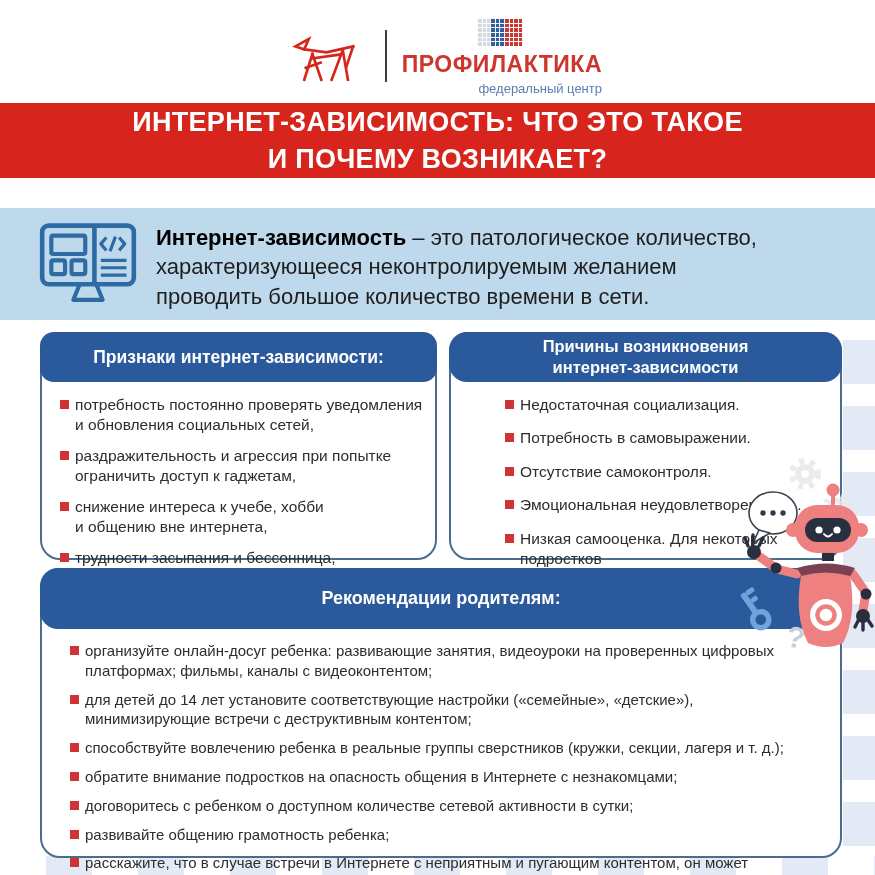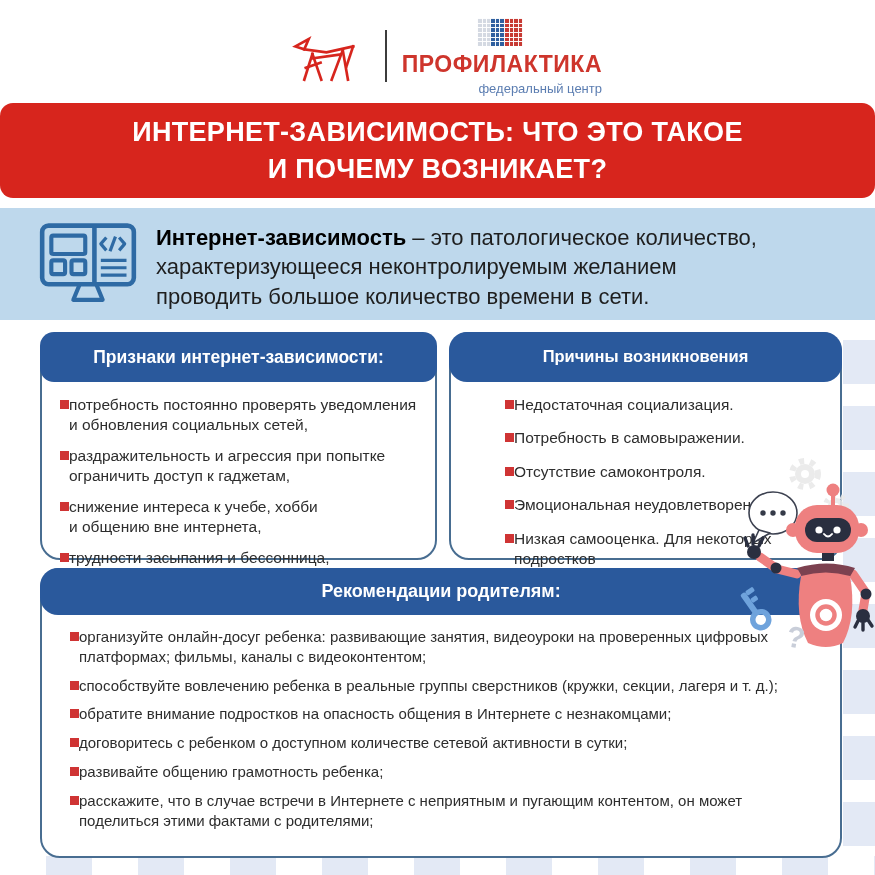--- a/index.html
+++ b/index.html
@@ -31,23 +31,23 @@
       repeating-linear-gradient(to bottom, rgba(255,255,255,.95) 0 1px, transparent 1px 4.7px);
   }
   .pg-gray { width:13px; background-color:#d4d9e2; }
   .pg-blue { width:14px; background-color:#2f5f9f; }
   .pg-red  { width:19px; background-color:#c73a33; }
   .brand-name { font-size:23px; font-weight:800; color:#ce352c; letter-spacing:.5px; }
   .brand-sub { font-size:13px; color:#5b7db1; margin-top:3px; }
 
   
   .banner {
-    position:absolute; top:103px; left:0; right:0; height:95px; background:#d7251d;
+    position:absolute; top:103px; left:0; right:0; height:75px; background:#d7251d;
     color:#fff; display:flex; flex-direction:column; justify-content:center; align-items:center;
-    font-weight:800; font-size:27px; line-height:1.35; text-align:center; letter-spacing:.3px;border-radius:13px;
+    font-weight:800; font-size:27px; line-height:1.35; text-align:center; letter-spacing:.3px;
   }
 
   
   .definition { position:absolute; top:208px; left:0; right:0; height:112px; background:#bed8ec; }
   .monitor-icon { position:absolute; left:36px; top:13px; width:104px; height:88px; }
   .definition-text {
     position:absolute; left:156px; top:15px; width:700px;
     font-size:22px; line-height:1.33; color:#1e1e1e; font-weight:500;
   }
   .definition-text strong { font-weight:800; color:#000000; }
@@ -57,24 +57,24 @@
   .card-header {
     background:#2a599c; border-radius:18px; margin:-2px -2px 0 -2px;
     color:#fff; font-weight:700; text-align:center;
     display:flex; flex-direction:column; justify-content:center; align-items:center;
   }
   .card-signs  { left:40px;  top:332px; width:397px; height:228px; }
   .card-causes { left:449px; top:332px; width:393px; height:228px; }
   .card-recs   { left:40px;  top:568px; width:802px; height:290px; }
   .card-signs  .card-header { height:50px; font-size:17.5px;border-radius:14px; }
   .card-causes .card-header { height:50px; font-size:16.5px; line-height:1.3; }
-  .card-recs   .card-header { height:47px; font-size:18px; }
+  .card-recs   .card-header { height:61px; font-size:18px; }
 
   .card ul { list-style:none; padding:13px 12px 0 18px; }
-  .card li { display:flex; gap:0; font-size:15.5px; color:#2d2d2d; line-height:1.32; margin-bottom:10px; }
+  .card li { display:flex; gap:6px; font-size:15.5px; color:#2d2d2d; line-height:1.32; margin-bottom:10px; }
   .card li .li-text { white-space:pre-line; }
   .card-causes li { margin-bottom:13px;padding-left:36px; }
   .card-recs ul { padding:12px 20px 0 28px; }
   .card-recs li { font-size:15px; margin-bottom:9px; }
   .bullet { flex:0 0 9px; width:9px; height:9px; background:#cf3434; margin-top:5px; }
 
   
   .robot-wrap { position:absolute; left:713px; top:450px; width:162px; height:224px; z-index:6; }
 </style>
 </head>
@@ -162,20 +162,21 @@
           <span class="bullet"></span>
           <span class="li-text">проблемы с концентрацией внимания
 и памятью.</span>
         </li>
     </ul>
   </div>
 
   <div class="card card-causes">
     <div class="card-header">
       <div>Причины возникновения</div>
+      <div>интернет-зависимости</div>
     </div>
     <ul>
       <li>
           <span class="bullet"></span>
           <span class="li-text">Недостаточная социализация.</span>
         </li>
       <li>
           <span class="bullet"></span>
           <span class="li-text">Потребность в самовыражении.</span>
         </li>
@@ -197,20 +198,25 @@
 
   <div class="card card-recs">
     <div class="card-header">
       <div>Рекомендации родителям:</div>
     </div>
     <ul>
       <li>
           <span class="bullet"></span>
           <span class="li-text">организуйте онлайн-досуг ребенка: развивающие занятия, видеоуроки на проверенных цифровых
 платформах; фильмы, каналы с видеоконтентом;</span>
+        </li>
+      <li>
+          <span class="bullet"></span>
+          <span class="li-text">для детей до 14 лет установите соответствующие настройки («семейные», «детские»),
+минимизирующие встречи с деструктивным контентом;</span>
         </li>
       <li>
           <span class="bullet"></span>
           <span class="li-text">способствуйте вовлечению ребенка в реальные группы сверстников (кружки, секции, лагеря и т. д.);</span>
         </li>
       <li>
           <span class="bullet"></span>
           <span class="li-text">обратите внимание подростков на опасность общения в Интернете с незнакомцами;</span>
         </li>
       <li>

